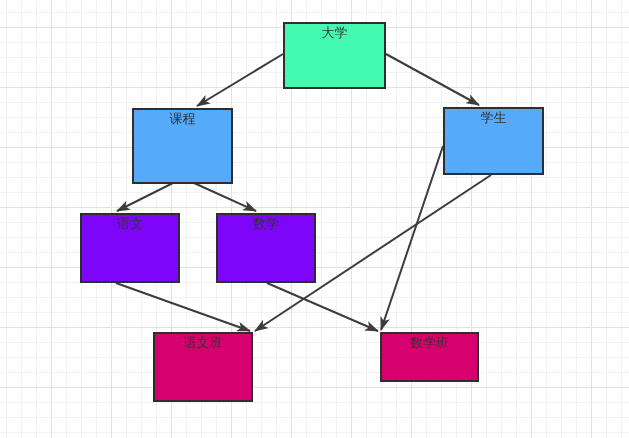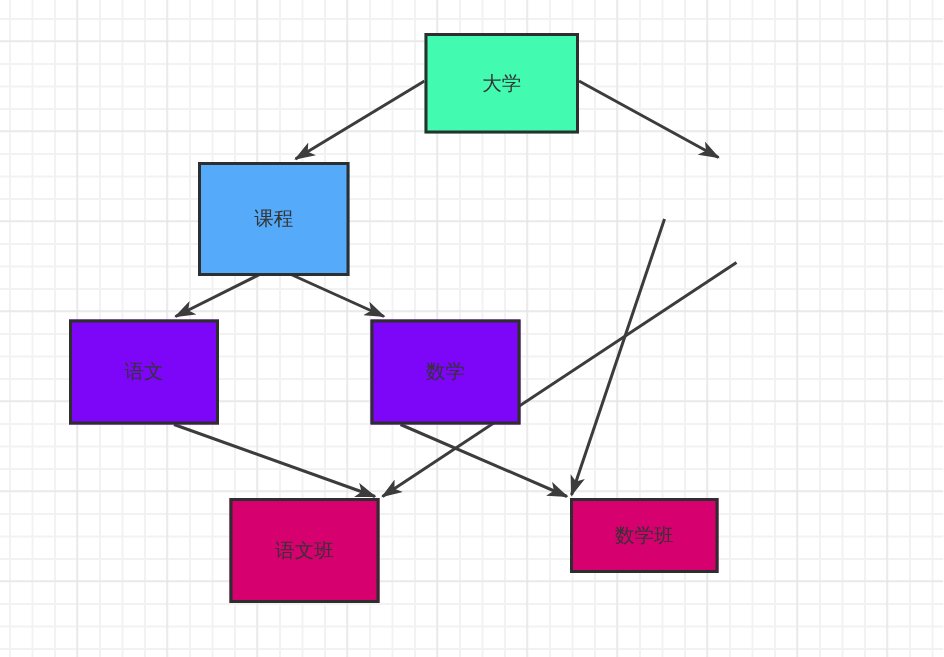--- a/index.html
+++ b/index.html
@@ -29,21 +29,21 @@
     width: 629px;
     height: 438px;
     pointer-events: none;
   }
   .edge-layer line { pointer-events: stroke; }
   .node {
     position: absolute;
     box-sizing: border-box;
     border: 2px solid #2e2e2e;
     display: flex;
-    align-items: center;
+    align-items: flex-start;
     justify-content: center;
     cursor: default;
   }
   .node .label {
     font-size: 13px;
     color: #333333;
     white-space: nowrap;
     user-select: none;
   }
 </style>
@@ -69,24 +69,27 @@
         <line x1="443" y1="146" x2="381" y2="330" stroke="#3c3c3c" stroke-width="2" marker-end="url(#arrow)"></line>
       </g>
   </svg>
 
   <div class="node" style="left: 283px; top: 22px; width: 103px; height: 67px; background-color: rgb(66, 251, 177); border-color: rgb(46, 46, 46);">
     <span class="label">大学</span>
   </div>
   <div class="node" style="left: 132px; top: 108px; width: 101px; height: 76px; background-color: rgb(85, 170, 250); border-color: rgb(46, 46, 46);">
     <span class="label">课程</span>
   </div>
-  <div class="node" style="left: 46px; top: 213px; width: 100px; height: 70px; background-color: rgb(125, 5, 248); border-color: rgb(46, 46, 46);">
+  <div class="node" style="left: 443px; top: 107px; width: 101px; height: 68px; background-color: rgb(85, 170, 250); border-color: rgb(46, 46, 46);">
+    <span class="label">学生</span>
+  </div>
+  <div class="node" style="left: 80px; top: 213px; width: 100px; height: 70px; background-color: rgb(125, 5, 248); border-color: rgb(46, 46, 46);">
     <span class="label">语文</span>
   </div>
-  <div class="node" style="left: 216px; top: 213px; width: 100px; height: 70px; background-color: rgb(125, 5, 248); border-color: rgb(46, 46, 46); margin-left: 31px;">
+  <div class="node" style="left: 216px; top: 213px; width: 100px; height: 70px; background-color: rgb(125, 5, 248); border-color: rgb(46, 46, 46);">
     <span class="label">数学</span>
   </div>
   <div class="node" style="left: 153px; top: 332px; width: 100px; height: 70px; background-color: rgb(214, 0, 111); border-color: rgb(46, 46, 46);">
     <span class="label">语文班</span>
   </div>
   <div class="node" style="left: 380px; top: 332px; width: 99px; height: 50px; background-color: rgb(214, 0, 111); border-color: rgb(46, 46, 46);">
     <span class="label">数学班</span>
   </div>
 
 </div>

